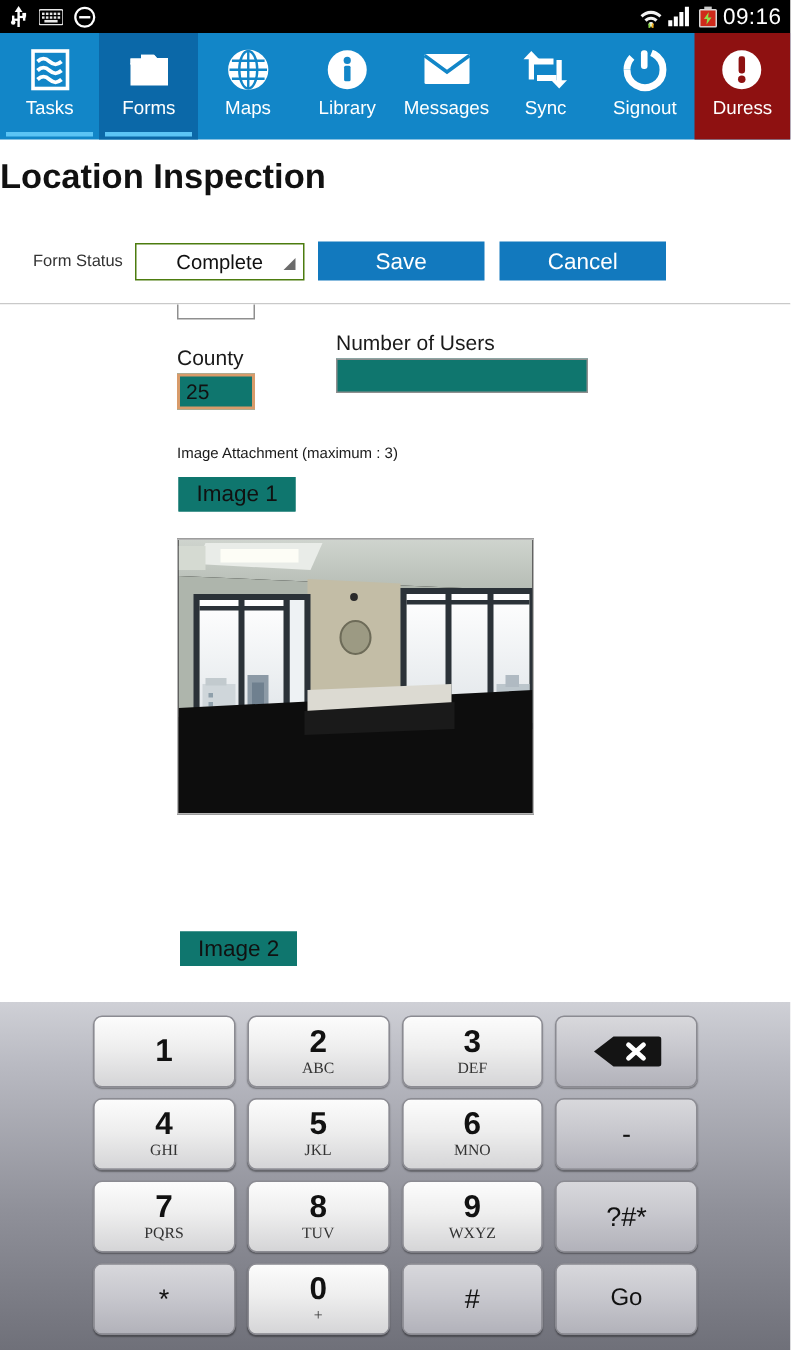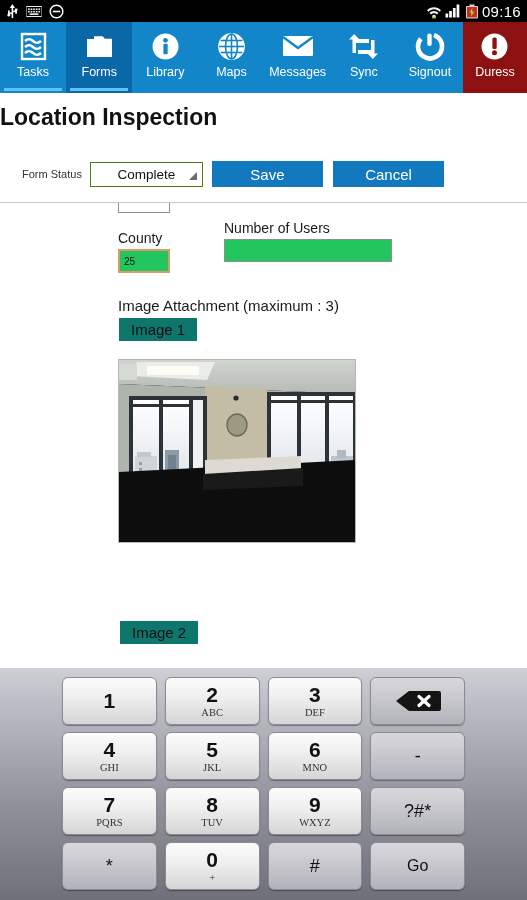--- a/index.html
+++ b/index.html
@@ -77,31 +77,31 @@
   }
   .content { position: absolute; top: 203px; left: 0; width: 527px; height: 464px; background: #fff; overflow: hidden; }
 
   .cut-input {
     position: absolute; left: 118px; top: -16px; width: 52px; height: 26px;
     border: 1px solid #8f8f8f; background: #fff;
   }
   .fld { position: absolute; }
   .fld-label { font-size: 14px; color: #1a1a1a; margin-bottom: 3px; }
   .fld-input {
-    background: #22c55e; border: 1px solid #8f8f8f; height: 22px;
-    font-size: 10px; color: #111; padding: 0 4px; display: flex; align-items: center;
+    background: #0f766e; border: 1px solid #8f8f8f; height: 22px;
+    font-size: 14px; color: #111; padding: 0 4px; display: flex; align-items: center;
   }
   .fld-input.focused { border: 2px solid #d89b6a; }
 
   #county-field { left: 118px; top: 27px; }
   #county-input { width: 52px; height: 24px; }
   #users-field { left: 224px; top: 17px; }
   #users-input { width: 168px; height: 23px; }
 
-  .attach-label { position: absolute; left: 118px; top: 94px; font-size: 15px; color: #1a1a1a; }
+  .attach-label { position: absolute; left: 118px; top: 94px; font-size: 10px; color: #1a1a1a; }
   .img-btn {
     position: absolute; background: #0f766e; border: 1px solid #0f766e;
     font-size: 15px; color: #111; padding: 2px 11px; cursor: pointer;
   }
   #image1-btn { left: 119px; top: 115px; }
   #image2-btn { left: 120px; top: 394px; margin-top: 24px; }
 
   .photo {
     position: absolute; left: 118px; top: 156px; width: 238px; height: 184px;
     border: 1px solid #b5b5b5; overflow: hidden; background: #0a0a0a;
@@ -237,44 +237,44 @@
         </g>
         <path d="M11 6.5h8.8l2 2.2H29V13H4V9h7z" fill="#fff"></path>
         </svg>
       </span>
       <span class="nav-label">Forms</span>
     </div>
 
     <div class="nav-item">
       <span class="nav-ico">
         <svg width="33" height="33" viewBox="0 0 33 33">
-          <circle cx="16.5" cy="16.5" r="13" fill="#fff"></circle>
-          <circle cx="16.5" cy="10.3" r="2.4" fill="#1286c8"></circle>
-          <rect x="14.4" y="13.8" width="4.3" height="10.4" rx="1" fill="#1286c8"></rect>
-        </svg>
-      </span>
-      <span class="nav-label">Library</span>
-    </div>
-
-    <div class="nav-item">
-      <span class="nav-ico">
-        <svg width="33" height="33" viewBox="0 0 33 33">
             <g stroke="#fff" stroke-width="1.8" fill="none">
           <circle cx="16.5" cy="16.5" r="12.5" fill="#fff"></circle>
           <g stroke="#1286c8" stroke-width="1.6">
             <ellipse cx="16.5" cy="16.5" rx="6" ry="12.5"></ellipse>
             <line x1="4" y1="16.5" x2="29" y2="16.5"></line>
             <line x1="5.6" y1="10.5" x2="27.4" y2="10.5"></line>
             <line x1="5.6" y1="22.5" x2="27.4" y2="22.5"></line>
             <line x1="16.5" y1="4" x2="16.5" y2="29"></line>
           </g>
         </g>
           </svg>
       </span>
       <span class="nav-label">Maps</span>
+    </div>
+
+    <div class="nav-item">
+      <span class="nav-ico">
+        <svg width="33" height="33" viewBox="0 0 33 33">
+          <circle cx="16.5" cy="16.5" r="13" fill="#fff"></circle>
+          <circle cx="16.5" cy="10.3" r="2.4" fill="#1286c8"></circle>
+          <rect x="14.4" y="13.8" width="4.3" height="10.4" rx="1" fill="#1286c8"></rect>
+        </svg>
+      </span>
+      <span class="nav-label">Library</span>
     </div>
 
     <div class="nav-item">
       <span class="nav-ico">
         <svg width="34" height="30" viewBox="0 0 34 30">
           <rect x="2" y="5" width="30" height="20" rx="1" fill="#fff"></rect>
           <path d="M2 6 L17 17 L32 6" fill="none" stroke="#1286c8" stroke-width="2.4"></path>
         </svg>
       </span>
       <span class="nav-label">Messages</span>

